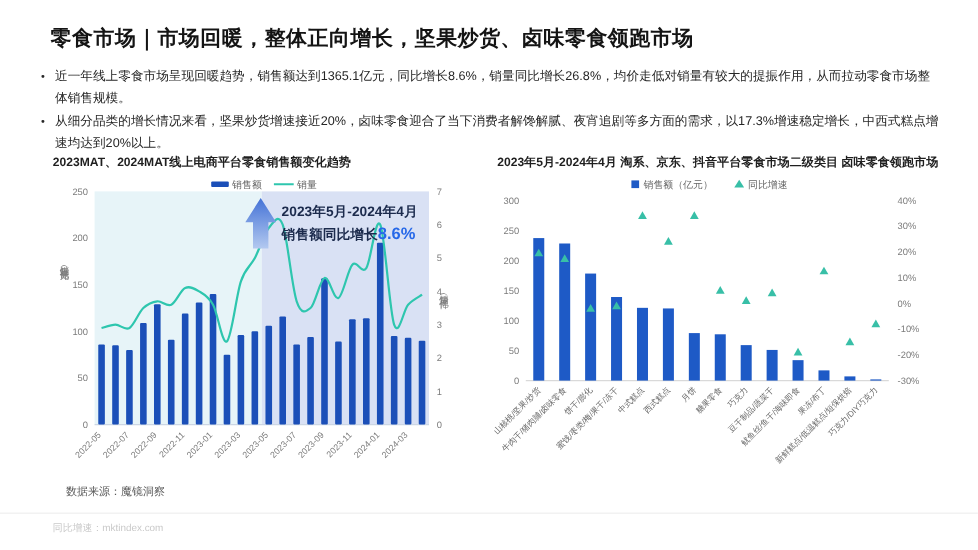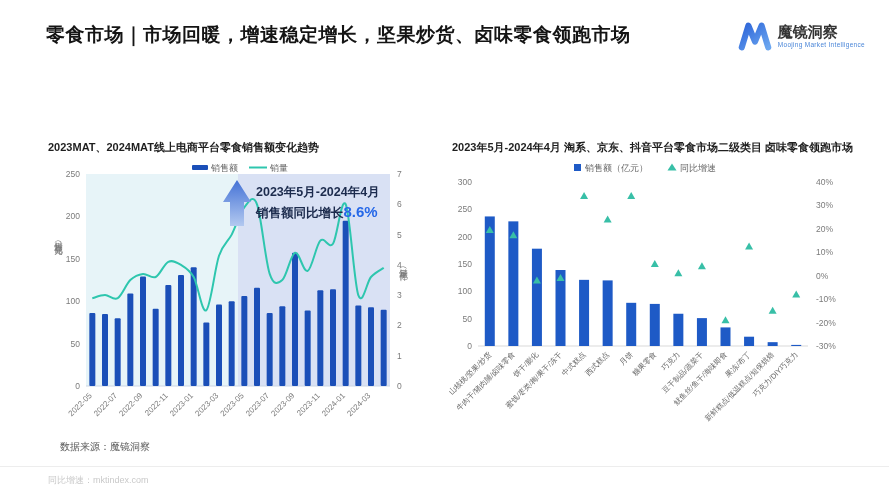--- a/index.html
+++ b/index.html
@@ -25,38 +25,31 @@
   .divider{position:absolute;left:0;top:466px;width:889px;height:1px;background:#ededed;}
   .source{position:absolute;left:48px;top:440px;font-size:10px;color:#595959;margin-left:12px;}
   .watermark{position:absolute;left:48px;top:474px;font-size:9px;color:#c9c9c9;}
   svg text{font-family:"Liberation Sans","DejaVu Sans",sans-serif;}
 </style>
 </head>
 <body>
 
 <div class="slide">
 
-  <div class="title">零食市场｜市场回暖，增速稳定增长，坚果炒货、卤味零食领跑市场</div>
+  <div class="title">零食市场｜市场回暖，整体正向增长，坚果炒货、卤味零食领跑市场</div>
 
-  <div class="logo">
-    <svg width="34" height="32" viewBox="0 0 36 32">
-      <defs>
-        <linearGradient id="mGrad" x1="0" y1="0" x2="1" y2="1">
-          <stop offset="0" stop-color="#2e66d9"></stop>
-            <stop offset="1" stop-color="#6ba6f0"></stop>
-        </linearGradient>
-      </defs>
-      <path d="M4 28 L11 5 L18 22 L25 5 L32 28" fill="none" stroke="url(#mGrad)" stroke-width="6.5" stroke-linecap="round" stroke-linejoin="round"></path>
-    </svg>
-    <div class="logo-text">
-      <span class="logo-name">魔镜洞察</span>
-      <span class="logo-sub">Moojing Market Intelligence</span>
-    </div>
+
+  <div class="bullets">
+    <div class="bullet">
+        <span>近一年线上零食市场呈现回暖趋势，销售额达到1365.1亿元，同比增长8.6%，销量同比增长26.8%，均价走低对销量有较大的提振作用，从而拉动零食市场整体销售规模。</span>
+      </div>
+    <div class="bullet">
+        <span>从细分品类的增长情况来看，坚果炒货增速接近20%，卤味零食迎合了当下消费者解馋解腻、夜宵追剧等多方面的需求，以17.3%增速稳定增长，中西式糕点增速均达到20%以上。</span>
+      </div>
   </div>
-
 
   <div class="chart-title ct-left">2023MAT、2024MAT线上电商平台零食销售额变化趋势</div>
   <div class="chart-title ct-right">2023年5月-2024年4月 淘系、京东、抖音平台零食市场二级类目 卤味零食领跑市场</div>
 
   <svg id="chart-left-svg" class="chart-svg" width="400" height="282">
       <defs>
         <linearGradient id="arrowGrad" x1="0" y1="0" x2="0" y2="1">
           <stop offset="0" stop-color="#4472d6"></stop>
           <stop offset="1" stop-color="#b3c9f0"></stop>
         </linearGradient>

